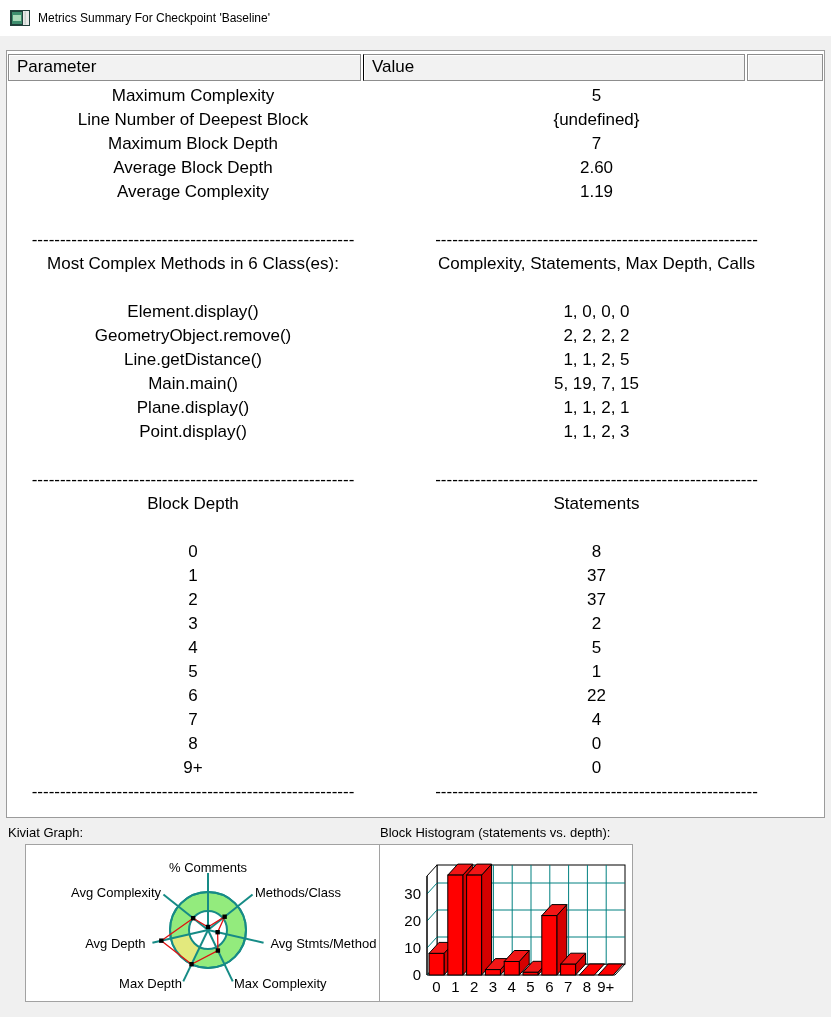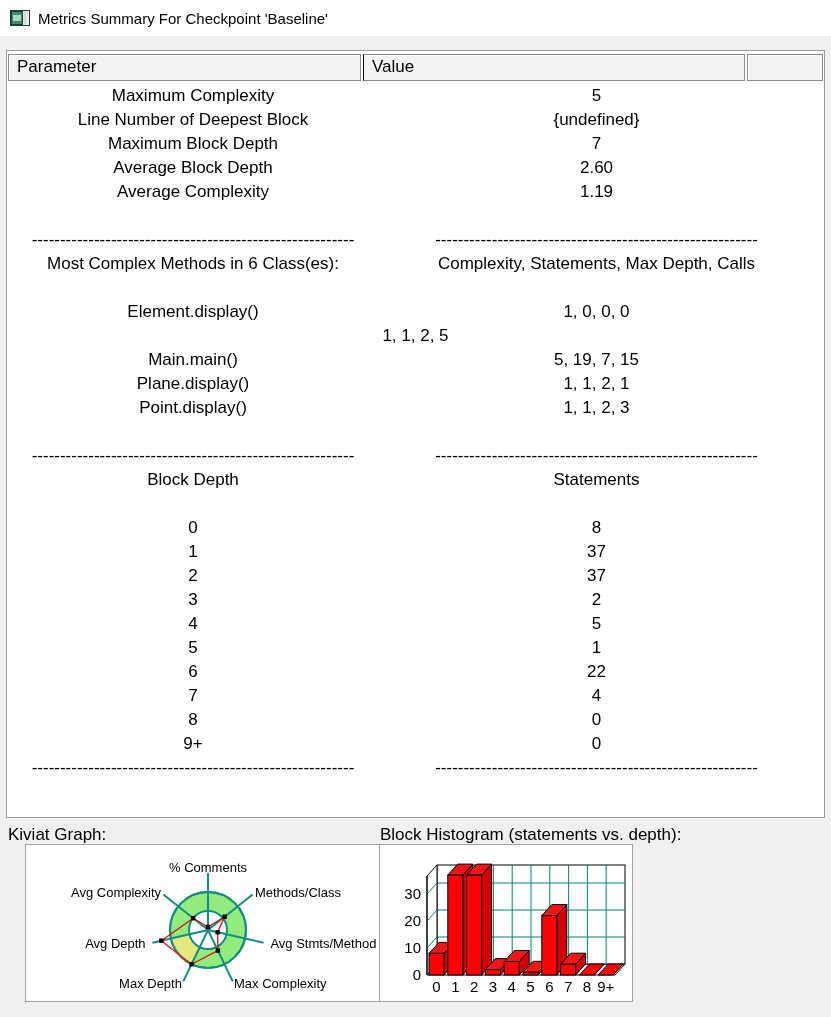--- a/index.html
+++ b/index.html
@@ -1,37 +1,37 @@
 <!DOCTYPE html>
 <html><head>
 <meta charset="utf-8">
 <style>
   html,body{margin:0;padding:0;}
   #app{position:relative;width:831px;height:1017px;background:#f0f0f0;
        font-family:"Liberation Sans",sans-serif;color:#000;overflow:hidden;}
   .titlebar{position:absolute;left:0;top:0;width:831px;height:36px;background:#ffffff;
             display:flex;align-items:center;box-sizing:border-box;padding-left:10px;}
   .titlebar .icon{width:20px;height:16px;margin-right:8px;flex:0 0 auto;}
-  .title{font-size:15px;}
+  .title{font-size:12px;}
   .listview{position:absolute;left:6px;top:50px;width:819px;height:768px;background:#fff;
             border:1px solid #9b9b9b;box-sizing:border-box;}
   .header{position:absolute;left:1px;top:3px;right:1px;height:27px;display:flex;}
   .hcell{box-sizing:border-box;height:27px;background:#f2f2f2;font-size:17px;
          padding:2px 0 0 8px;border:1px solid #8d8d8d;border-left:none;
          box-shadow:inset 1px 1px 0 #ffffff;white-space:nowrap;overflow:hidden;}
   .hcell:first-child{border-left:1px solid #8d8d8d;}
   .hc1{width:353px;}
   .hc2{width:382px;border-left:1px solid #000000;margin-left:2px;}
   .hc3{flex:1;border-left:1px solid #8d8d8d;margin-left:2px;}
   .rows{position:absolute;left:1px;top:33px;right:1px;bottom:1px;overflow:hidden;}
   .row{height:24px;display:flex;font-size:17px;line-height:24px;white-space:nowrap;text-align:center;}
   .cell{overflow:hidden;}
   .c1{box-sizing:border-box;width:362px;padding-left:8px;}
   .c2{flex:1;}
-  .section-label{position:absolute;font-size:17px;}
+  .section-label{position:absolute;font-size:13px;}
   #kiviat-label{left:8px;top:825px;}
   #hist-label{left:380px;top:825px;}
   .panel{position:absolute;background:#fff;border:1px solid #a2a2a2;box-sizing:border-box;}
   #kiviat-panel{left:25px;top:844px;width:362px;height:158px;}
   #hist-panel{left:379px;top:844px;width:254px;height:158px;}
   svg{display:block;}
   text{font-family:"Liberation Sans",sans-serif;}
 </style>
 </head>
 <body>
@@ -89,20 +89,25 @@
         </div>
         <div class="row">
           <div class="cell c1"></div>
           <div class="cell c2"></div>
         </div>
         <div class="row">
           <div class="cell c1">Element.display()</div>
           <div class="cell c2">1, 0, 0, 0</div>
         </div>
         <div class="row">
+          <div class="cell c1">GeometryObject.remove()</div>
+          <div class="cell c2">2, 2, 2, 2</div>
+        </div>
+        <div class="row">
+          <div class="cell c1">Line.getDistance()</div>
           <div class="cell c2">1, 1, 2, 5</div>
         </div>
         <div class="row">
           <div class="cell c1">Main.main()</div>
           <div class="cell c2">5, 19, 7, 15</div>
         </div>
         <div class="row">
           <div class="cell c1">Plane.display()</div>
           <div class="cell c2">1, 1, 2, 1</div>
         </div>

